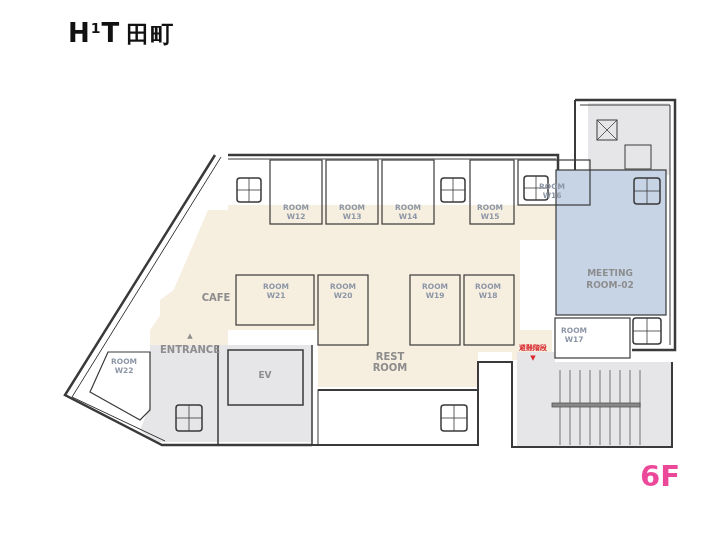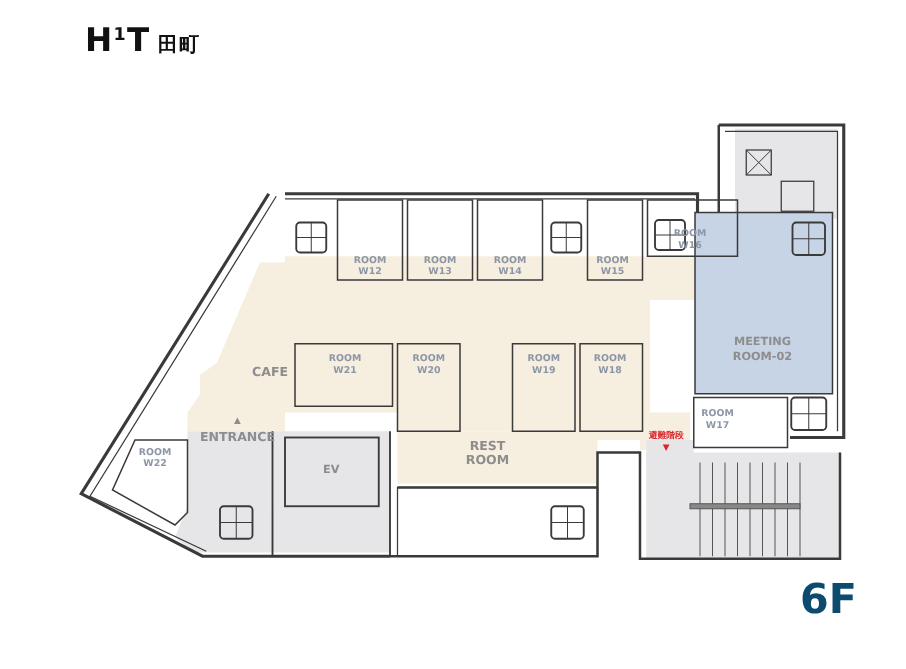--- a/index.html
+++ b/index.html
@@ -1,20 +1,20 @@
 <!DOCTYPE html>
 <html><head>
 <meta charset="utf-8">
 <style>
   html,body{margin:0;padding:0;background:#ffffff;}
   body{width:725px;height:535px;position:relative;overflow:hidden;font-family:"DejaVu Sans",sans-serif;}
   .logo{position:absolute;left:68px;top:18px;font-family:"DejaVu Sans",sans-serif;font-weight:bold;font-size:26px;color:#111;letter-spacing:1px;}
   .logo .sup{font-size:14px;vertical-align:top;position:relative;top:2px;}
-  .logo .jp{font-size:16px;margin-left:6px;}
-  .floor{position:absolute;left:640px;top:459px;font-family:"DejaVu Sans",sans-serif;font-weight:bold;font-size:33px;color:#0c4a6e;}
+  .logo .jp{font-size:23px;margin-left:6px;}
+  .floor{position:absolute;left:640px;top:459px;font-family:"DejaVu Sans",sans-serif;font-weight:bold;font-size:29px;color:#ec4899;}
   svg.plan{position:absolute;left:0;top:0;}
   .lbl{font-family:"DejaVu Sans",sans-serif;font-weight:bold;fill:#8d8d8d;}
   .rm{font-family:"DejaVu Sans",sans-serif;font-weight:bold;fill:#8c96a6;font-size:7.5px;}
   .wall{stroke:#3a3a3a;fill:none;}
 </style>
 </head>
 <body>
 
 <div class="logo">
   <span>H</span><span class="sup">1</span><span>T</span><span class="jp">田町</span>

